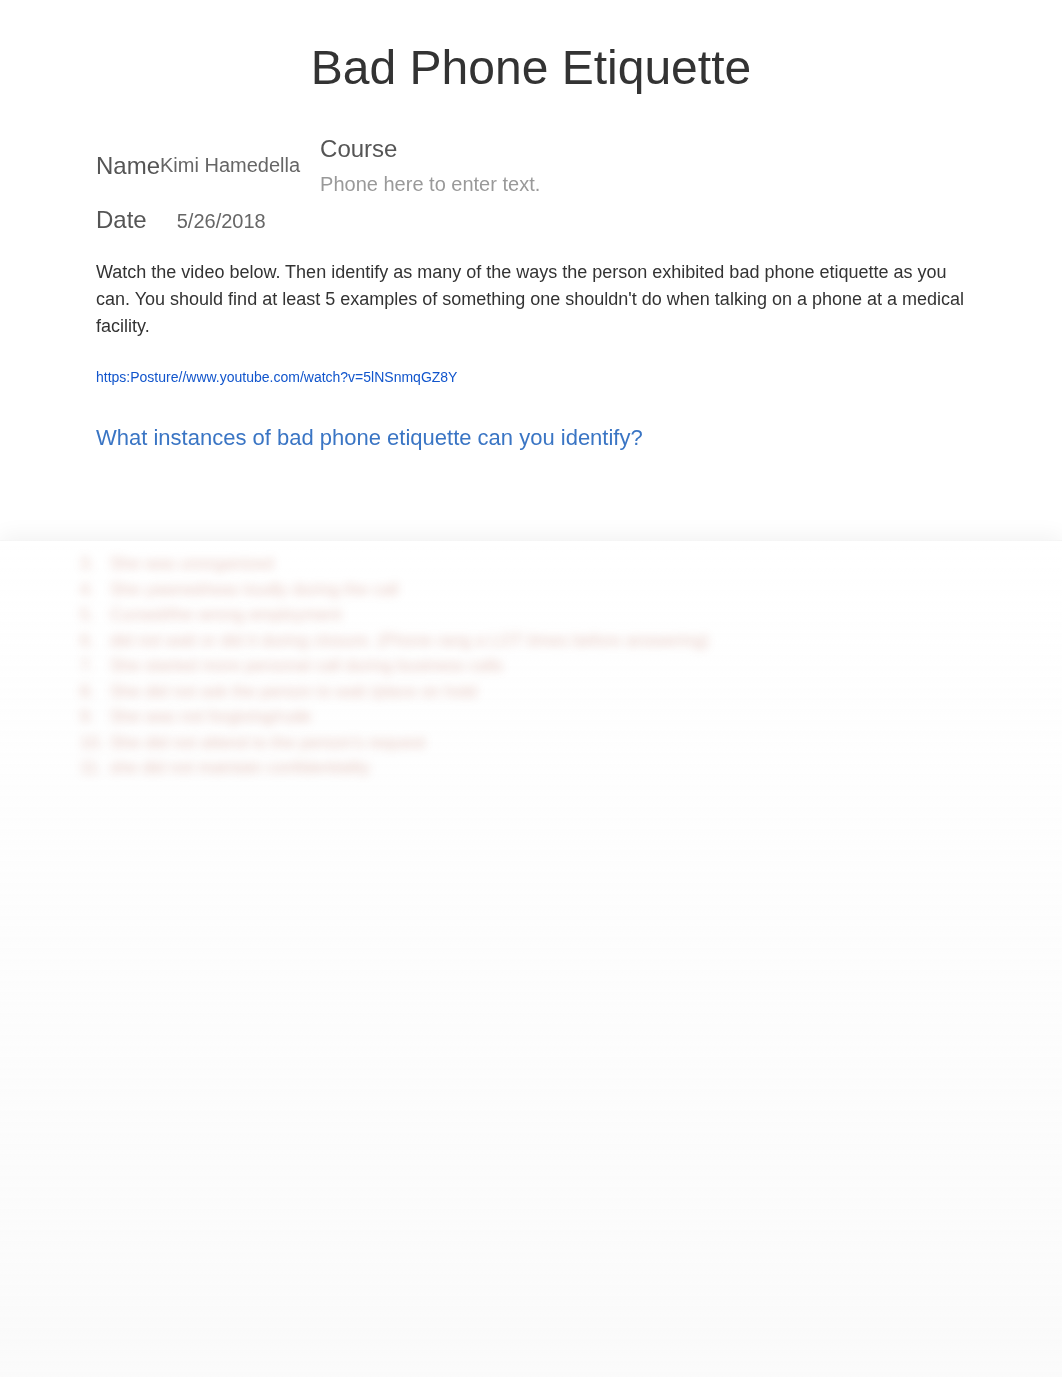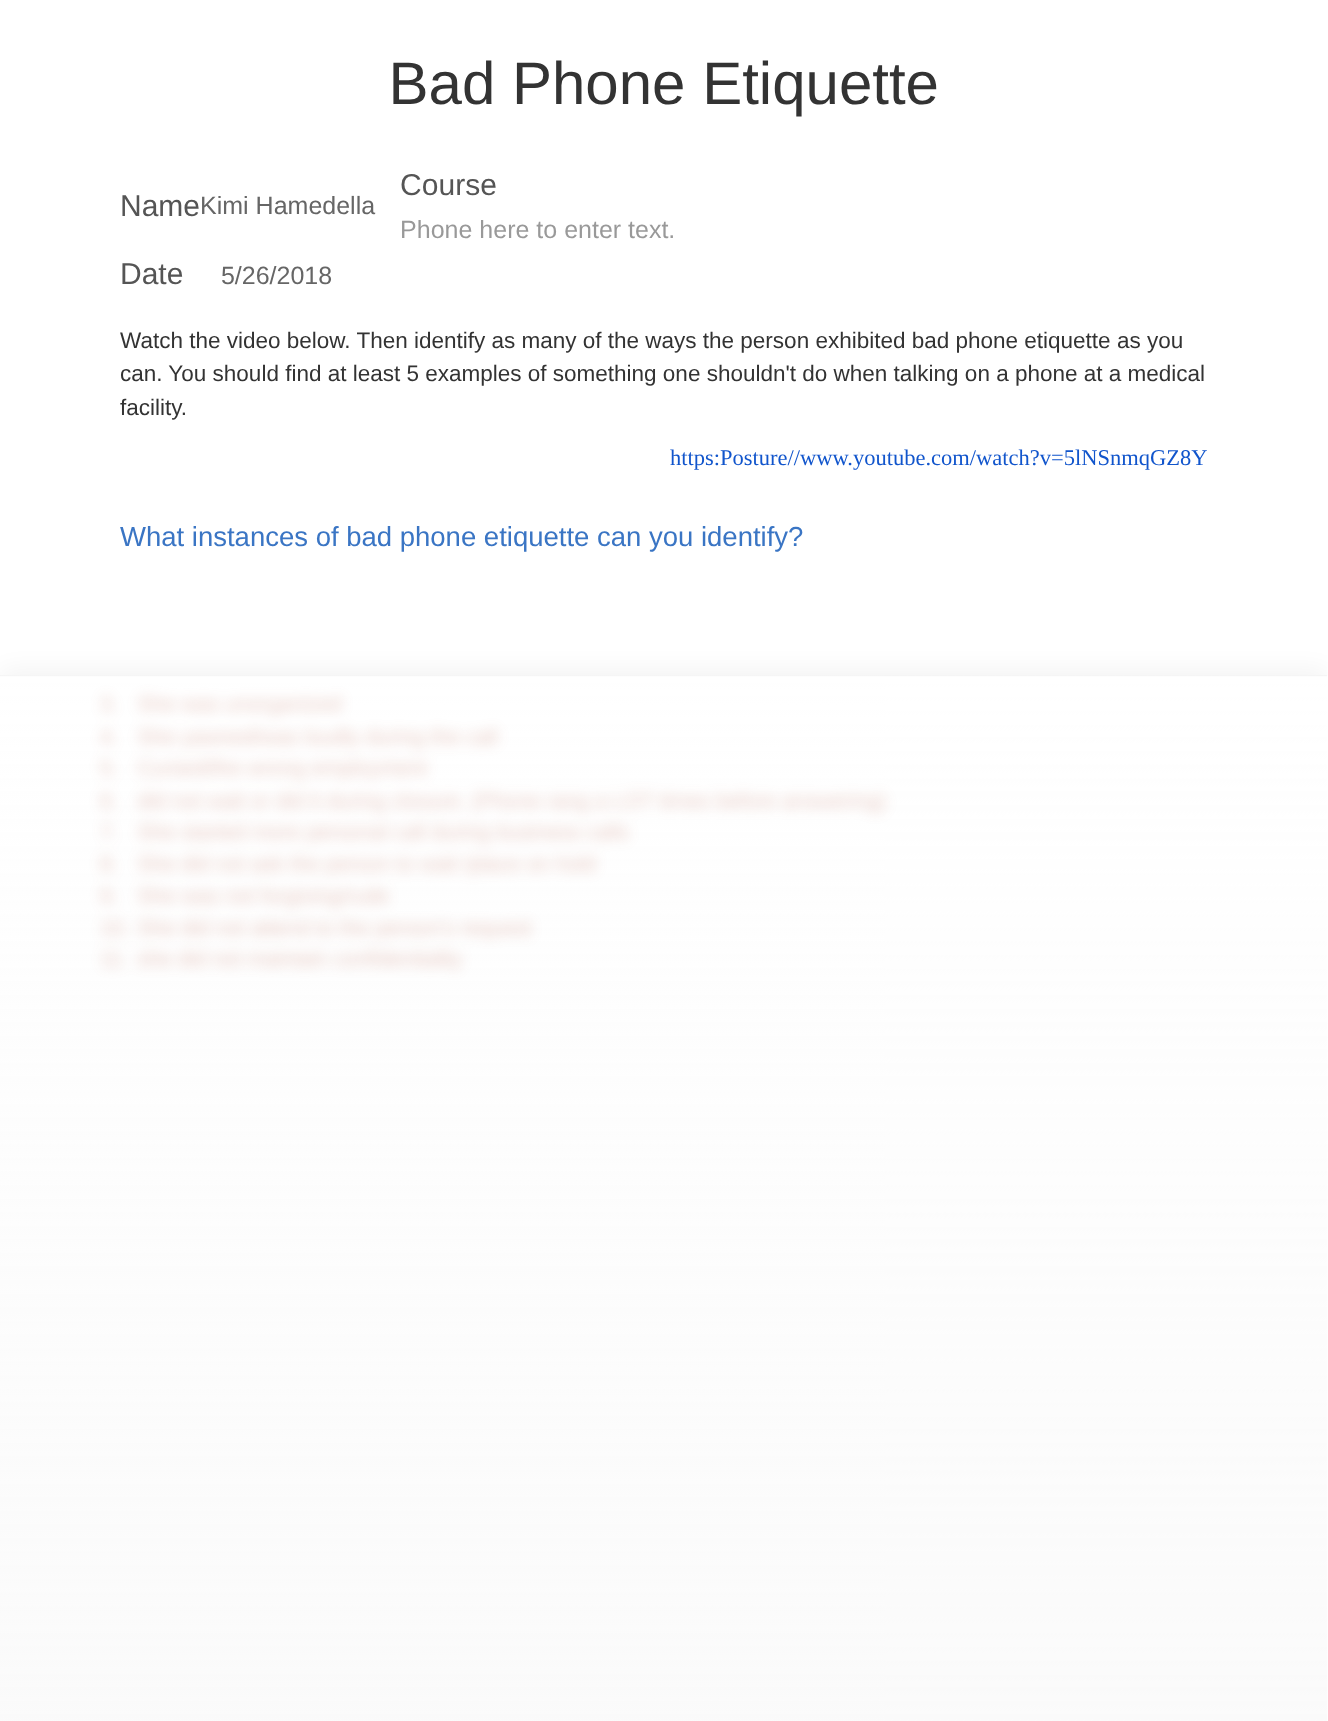--- a/index.html
+++ b/index.html
@@ -42,29 +42,29 @@
     .date-row {
       display: flex;
       align-items: baseline;
       gap: 30px;
       margin-bottom: 25px;
     }
     .instructions {
       font-size: 18px;
       color: #333;
       line-height: 1.5;
-      margin-bottom: 16px;
+      margin-bottom: 29px;
       font-family: 'Segoe UI', Tahoma, sans-serif;
     }
     .video-link {
-      text-align: right;
-      font-size: 18px;
+      text-align: left;
+      font-size: 14px;
       color: #1155cc;
       margin-bottom: 40px;
-      font-family: Liberation Serif, serif;
+      font-family: Liberation Sans, sans-serif;
     }
     .question {
       font-size: 22px;
       color: #3a75c4;
       margin-bottom: 30px;
       font-family: Arial, sans-serif;
     }
     .blurred-section {
       position: absolute;
       top: 540px;

